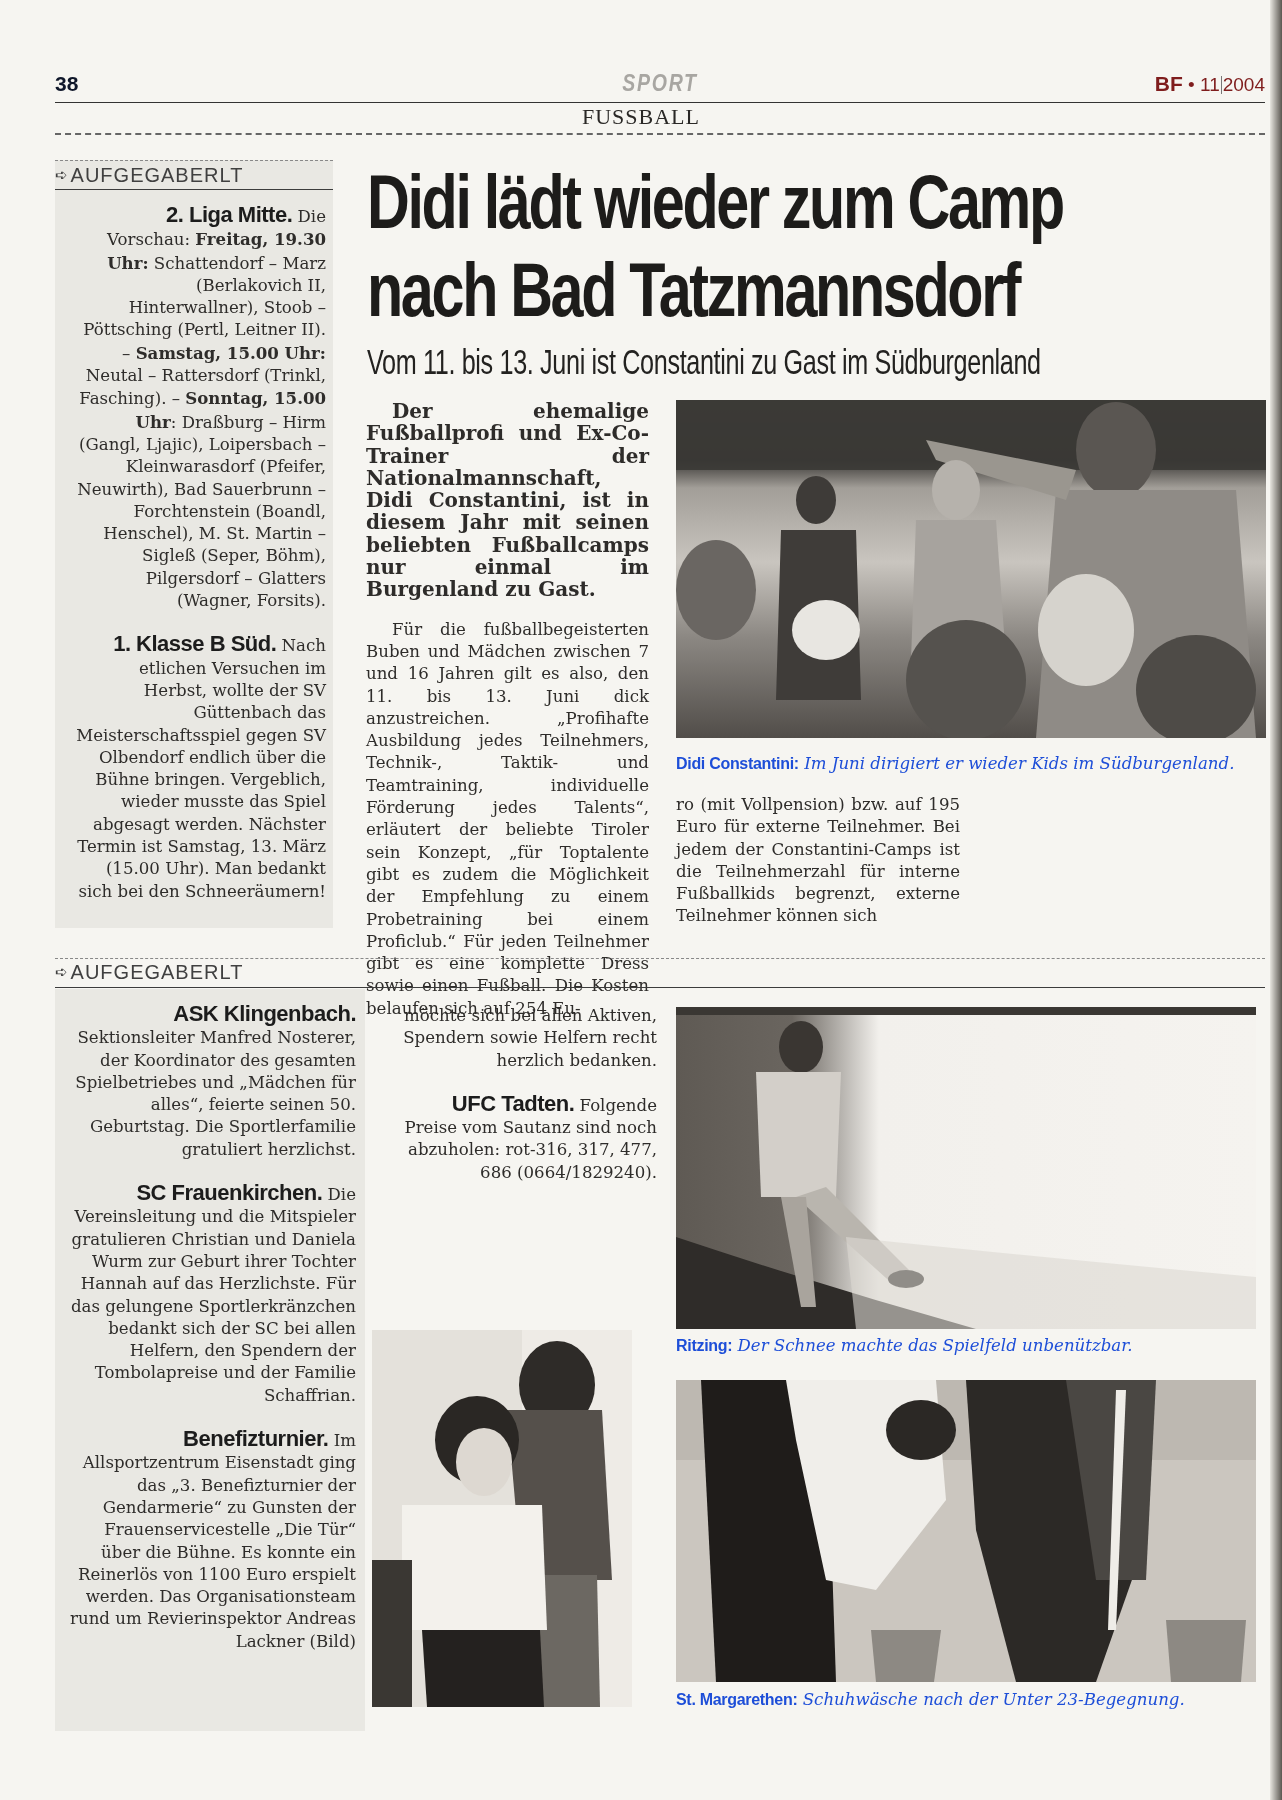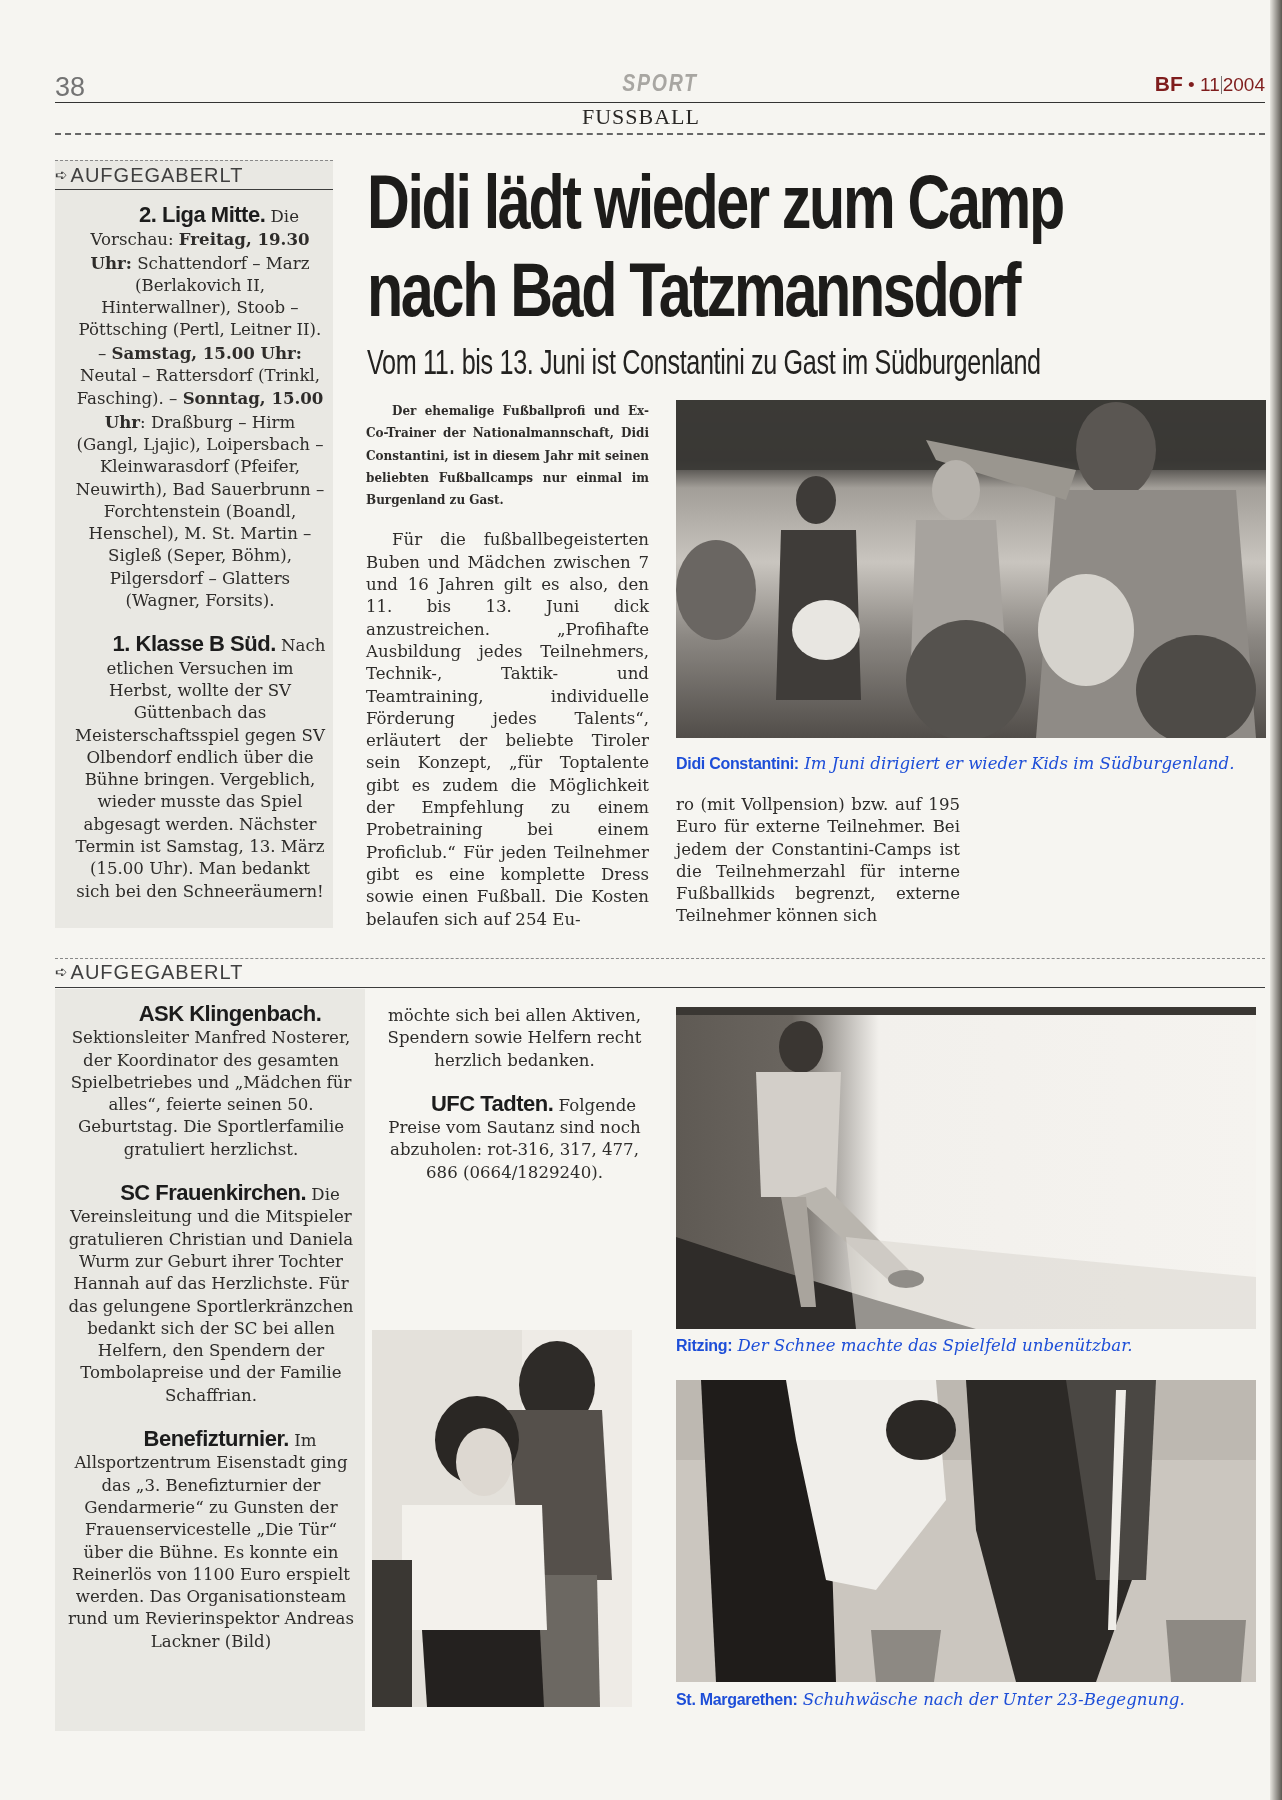--- a/index.html
+++ b/index.html
@@ -3,47 +3,47 @@
 <meta charset="utf-8">
 <style>
   * { box-sizing: border-box; margin: 0; padding: 0; }
   html, body { width: 1282px; height: 1800px; background: #f4f3ef; overflow: hidden; }
   body { position: relative; font-family: "DejaVu Serif", serif; color: #2a2826; }
   .page { position: absolute; left: 0; top: 0; width: 1282px; height: 1800px; background: #f6f5f1; }
   .right-edge { position: absolute; right: 0; top: 0; width: 12px; height: 1800px; background: linear-gradient(to right, #e8e6e0, #5a5650); }
 
   
   .hdr { position: absolute; top: 70px; left: 55px; width: 1210px; height: 32px; }
-  .pagenum { position: absolute; left: 0; top: 2px; font-family: "Liberation Sans", sans-serif; font-weight: normal; font-size: 27px; color: #737373; }
+  .pagenum { position: absolute; left: 0; top: 2px; font-family: "Liberation Sans", sans-serif; font-weight: bold; font-size: 21px; color: #0f172a; }
   .section { position: absolute; left: 0; right: 0; top: 0; text-align: center; font-family: "Liberation Sans", sans-serif; font-style: italic; font-weight: bold; font-size: 23px; letter-spacing: 2px; color: #a8a6a2; transform: scaleX(0.85); }
   .issue { position: absolute; right: 0; top: 2px; font-family: "Liberation Sans", sans-serif; font-size: 19px; color: #7f1d1d; }
   .issue b { font-weight: bold; font-size: 21px; }
   .issue .sep { display: inline-block; width: 1px; height: 18px; background: #777; vertical-align: -3px; margin: 0 1px; }
   .hdr-rule { position: absolute; top: 102px; left: 55px; width: 1210px; border-top: 1.5px solid #333; }
   .subsection { position: absolute; top: 104px; left: 0; width: 1282px; text-align: center; font-family: "Liberation Serif", serif; font-size: 22px; letter-spacing: 1px; color: #2a2826; }
   .dash-rule { position: absolute; left: 55px; width: 1210px; border-top: 2px dashed #666; }
 
   
   .side-box { position: absolute; left: 55px; width: 278px; background: #e9e8e3; }
   .kicker { position: absolute; left: 55px; font-family: "Liberation Sans", sans-serif; font-size: 20px; letter-spacing: 1px; color: #404040; }
   .kicker .arrow { display: inline-block; font-size: 15px; margin-right: 2px; vertical-align: 2px; }
   .kick-rule { position: absolute; left: 55px; border-top: 1.5px solid #3c3c3c; }
 
-  .col { position: absolute; font-size: 16.6px; line-height: 22.3px; text-align: center; color: #2e2c2a; }
+  .col { position: absolute; font-size: 16.6px; line-height: 22.3px; text-align: right; color: #2e2c2a; }
   .col p { margin-bottom: 21px; }
   .col .lead { text-indent: 38px; }
   .rb { font-family: "Liberation Sans", sans-serif; font-weight: bold; font-size: 22px; letter-spacing: -0.5px; color: #1c1c1c; }
   .b { font-weight: bold; }
 
   
   .headline { position: absolute; left: 367px; top: 158px; width: 900px; font-family: "Liberation Sans", sans-serif; font-weight: bold; font-size: 76px; line-height: 88px; color: #1d1c1a; letter-spacing: -3px; transform: scaleX(0.78); transform-origin: left top; white-space: nowrap; }
   .subhead { position: absolute; left: 367px; top: 342px; font-family: "Liberation Sans", sans-serif; font-size: 35px; color: #232220; transform: scaleX(0.72); transform-origin: left top; white-space: nowrap; letter-spacing: -0.5px; }
 
   .justify { text-align: justify; }
-  .intro { font-weight: bold; font-size: 12px; }
+  .intro { font-weight: bold; font-size: 20px; }
 
   .photo { position: absolute; overflow: hidden; }
   .caption { position: absolute; font-size: 16.6px; white-space: nowrap; color: #1d4ed8; }
   .caption .who { font-family: "Liberation Sans", sans-serif; font-weight: bold; font-size: 16px; letter-spacing: -0.3px; }
   .caption .what { font-style: italic; }
 </style>
 </head>
 <body>
 
 <div class="page">

